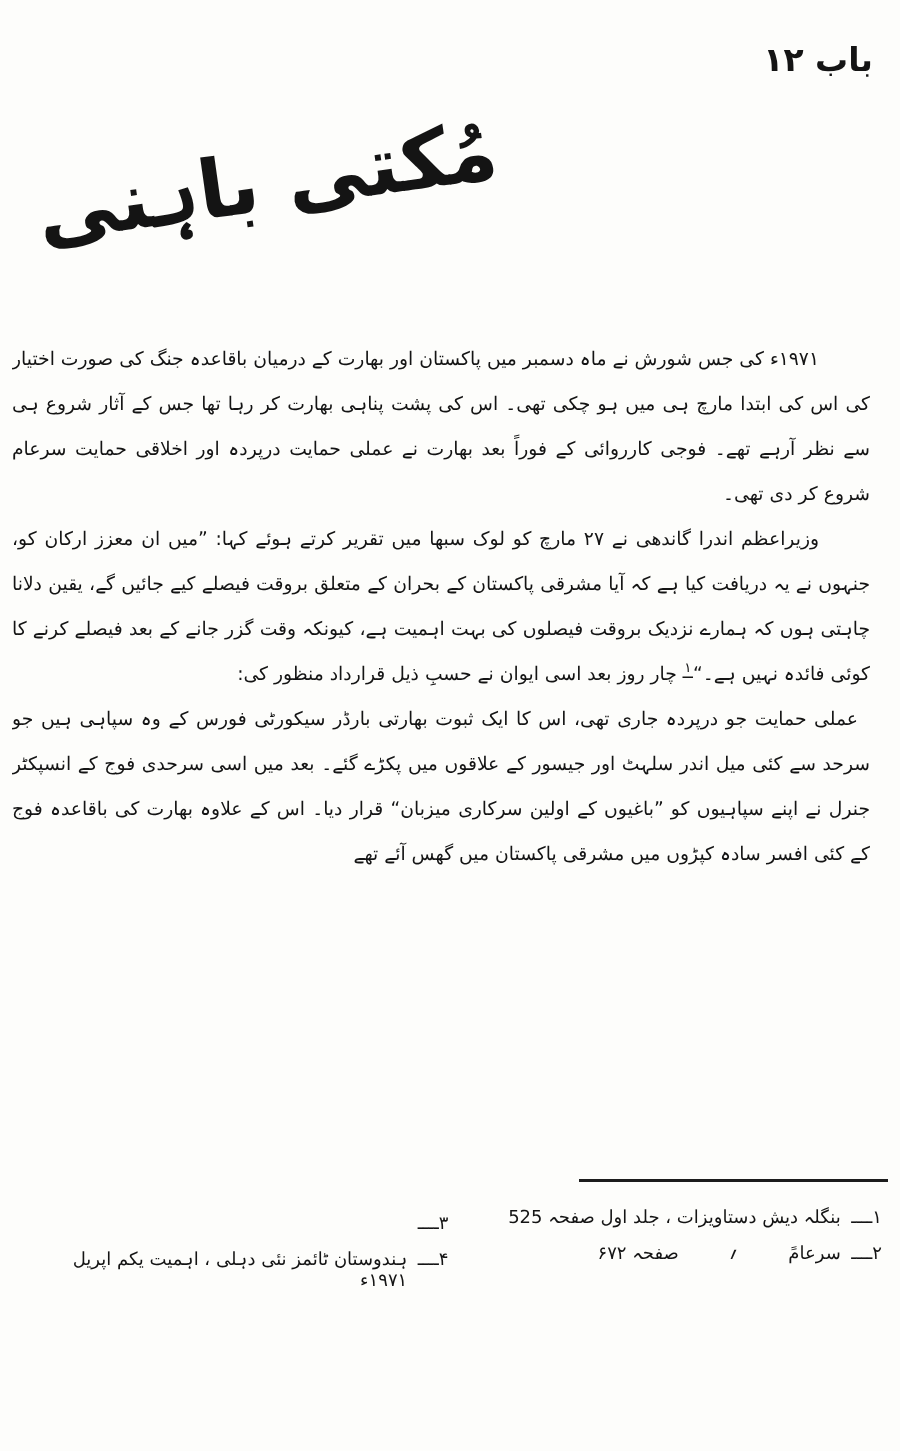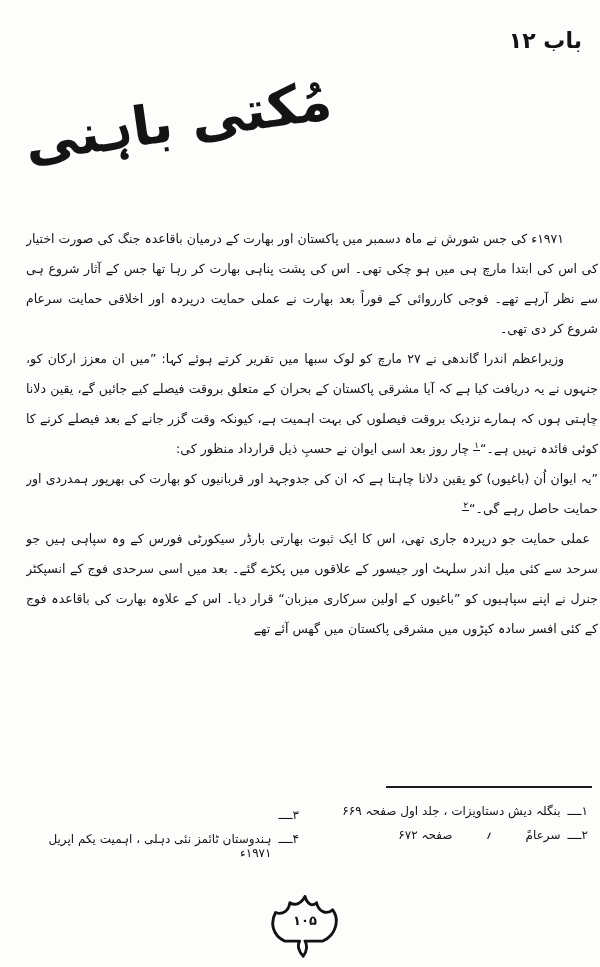--- a/index.html
+++ b/index.html
@@ -20,21 +20,21 @@
   }
   .page-title{
     position:absolute;top:92px;left:18px;width:320px;
     font-size:54px;font-weight:bold;
     direction:rtl;text-align:center;
     transform:rotate(-8deg);
     transform-origin:50% 50%;
     line-height:1.1;
   }
   .body-text{
-    position:absolute;top:224px;left:26px;width:572px;height:558px;
+    position:absolute;top:224px;left:8px;width:572px;height:558px;
     overflow:hidden;
     direction:rtl;
     text-align:justify;
     font-size:12.5px;
     line-height:30px;
   }
   .body-text p{margin:0;}
   .para-indent{text-indent:34px;}
   .para-small-indent{text-indent:8px;}
   .quote-block{margin:0 34px 0 0;}
@@ -78,60 +78,43 @@
 
 <div class="page">
 
   <div class="chapter-label">باب ۱۲</div>
 
   <div class="page-title">مُکتی باہنی</div>
 
   <div class="body-text">
     <p class="para-indent">۱۹۷۱ء کی جس شورش نے ماہ دسمبر میں پاکستان اور بھارت کے درمیان باقاعدہ جنگ کی صورت اختیار کی اس کی ابتدا مارچ ہی میں ہو چکی تھی۔ اس کی پشت پناہی بھارت کر رہا تھا جس کے آثار شروع ہی سے نظر آرہے تھے۔ فوجی کارروائی کے فوراً بعد بھارت نے عملی حمایت درپردہ اور اخلاقی حمایت سرعام شروع کر دی تھی۔</p>
     <p class="para-indent"><span>وزیراعظم اندرا گاندھی نے ۲۷ مارچ کو لوک سبھا میں تقریر کرتے ہوئے کہا: ”میں ان معزز ارکان کو، جنہوں نے یہ دریافت کیا ہے کہ آیا مشرقی پاکستان کے بحران کے متعلق بروقت فیصلے کیے جائیں گے، یقین دلانا چاہتی ہوں کہ ہمارے نزدیک بروقت فیصلوں کی بہت اہمیت ہے، کیونکہ وقت گزر جانے کے بعد فیصلے کرنے کا کوئی فائدہ نہیں ہے۔“</span><sup class="fnref">۱</sup><span> چار روز بعد اسی ایوان نے حسبِ ذیل قرارداد منظور کی:</span></p>
-    <p class="quote-block"><span>”یہ ایوان اُن (باغیوں) کو یقین دلانا چاہتا ہے کہ ان کی جدوجہد اور قربانیوں کو بھارت کی بھرپور ہمدردی اور حمایت حاصل رہے گی۔“</span><sup class="fnref">۲</sup></p>
     <p class="para-small-indent">عملی حمایت جو درپردہ جاری تھی، اس کا ایک ثبوت بھارتی بارڈر سیکورٹی فورس کے وہ سپاہی ہیں جو سرحد سے کئی میل اندر سلہٹ اور جیسور کے علاقوں میں پکڑے گئے۔ بعد میں اسی سرحدی فوج کے انسپکٹر جنرل نے اپنے سپاہیوں کو ”باغیوں کے اولین سرکاری میزبان“ قرار دیا۔ اس کے علاوہ بھارت کی باقاعدہ فوج کے کئی افسر سادہ کپڑوں میں مشرقی پاکستان میں گھس آئے تھے</p>
   </div>
 
   <div class="fn-separator"></div>
 
   <div class="footnotes">
     <div class="fn-col-right">
       <div class="footnote">
         <span class="fn-marker">۱ــــ</span>
-        <span class="fn-text">بنگلہ دیش دستاویزات ، جلد اول صفحہ ۶۶۹</span>
+        <span class="fn-text">بنگلہ دیش دستاویزات ، جلد اول صفحہ 525</span>
       </div>
       <div class="footnote">
         <span class="fn-marker">۲ــــ</span>
         <span class="fn-text">سرعامً</span>
         <span class="fn-text fn-ditto">؍</span>
         <span class="fn-text">صفحہ ۶۷۲</span>
       </div>
     </div>
     <div class="fn-col-left">
       <div class="footnote">
         <span class="fn-marker">۳ــــ</span>
       </div>
       <div class="footnote">
         <span class="fn-marker">۴ــــ</span>
         <span class="fn-text">ہندوستان ٹائمز نئی دہلی ، اہمیت یکم اپریل ۱۹۷۱ء</span>
       </div>
     </div>
   </div>
 
-  <div class="page-ornament">
-    <svg width="90" height="66" viewBox="0 0 100 74">
-      <path d="M50 5
-               C46 13 39 16 33 12
-               C32 21 25 26 17 23
-               C11 34 13 48 27 55
-               L44 55
-               C41 60 43 67 48 72
-               C52 67 53 60 50 55
-               L70 55
-               C85 48 89 31 81 20
-               C74 26 65 22 63 12
-               C58 17 52 13 50 5 Z" fill="none" stroke="#121212" stroke-width="3.2" stroke-linejoin="round"></path>
-    </svg>
-    <span class="page-number">۱۰۵</span>
-  </div>
 
 </div>
 
 </body></html>

